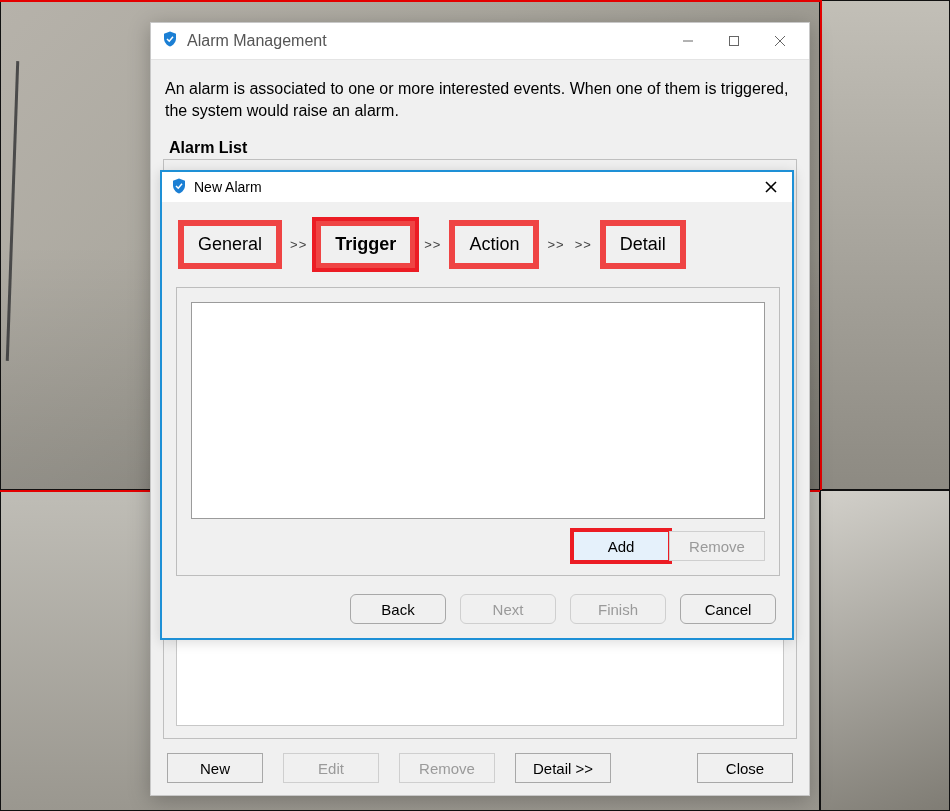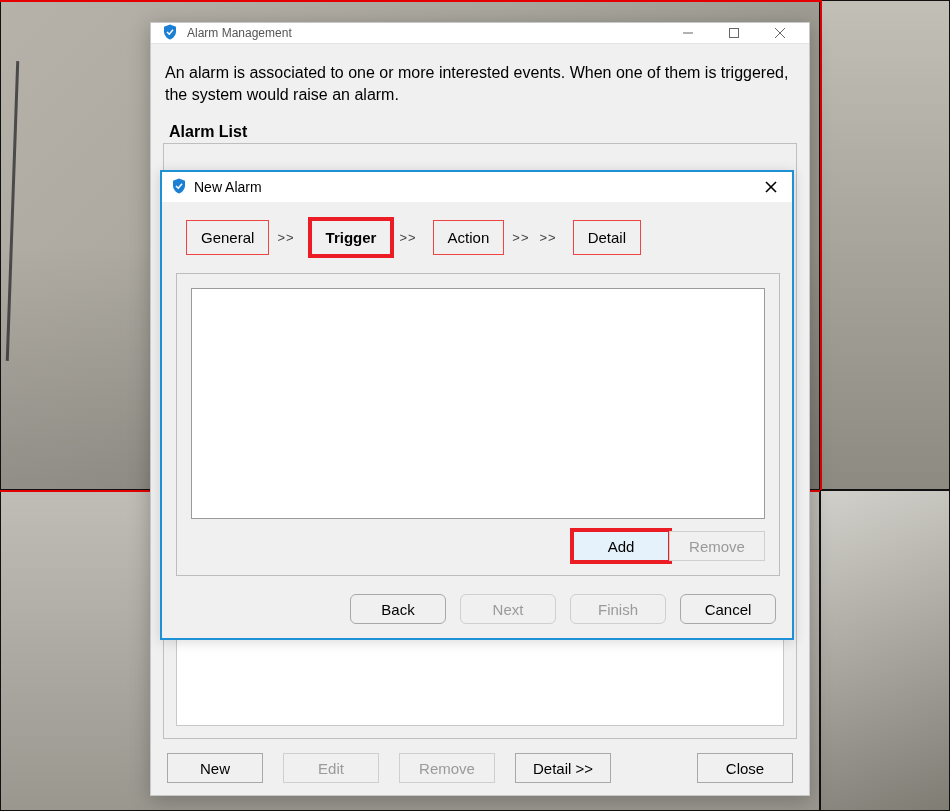--- a/index.html
+++ b/index.html
@@ -44,26 +44,26 @@
   .dlg-parent {
     position:absolute;
     left:150px; top:22px;
     width:660px; height:774px;
     background:#ffffff;
     border:1px solid #c8c8c8;
     box-shadow: 0 4px 20px rgba(0,0,0,0.25);
     display:flex; flex-direction:column;
   }
   .titlebar {
-    height:20px;
+    height:36px;
     display:flex; align-items:center;
     padding:0 6px 0 10px;
     background:#ffffff;
     color:#555;
-    font-size:12px;
+    font-size:16px;
   }
   .titlebar .ticon { margin-right:8px; }
   .titlebar .title { flex:0 0 auto; }
   .titlebar .spacer { flex:1 1 auto; }
   .winbtns { display:flex; }
   .winbtn {
     width:46px; height:30px;
     display:flex; align-items:center; justify-content:center;
     color:#666;
   }
@@ -170,26 +170,25 @@
   }
 
   
   .wizard {
     display:flex; align-items:center;
     gap:6px;
     padding:2px 0 18px 2px;
     flex-wrap:nowrap;
   }
   .step {
-    border:1px solid #ef4444;
+    border:6px solid #ef4444;
     background:#f0f0f0;
     padding:8px 14px;
-    font-size:15px;
+    font-size:18px;
     color:#000;
-    margin-left:8px;
   }
   .step.active { font-weight:700; }
   .sep { font-size:13px; color:#444; padding:0 2px; letter-spacing:1px;}
   .red-frame { outline:4px solid #ec1c24; outline-offset:-1px; }
 
   .content-frame {
     flex:1 1 auto;
     border:1px solid #bdbdbd;
     background:#f0f0f0;
     padding:14px;

